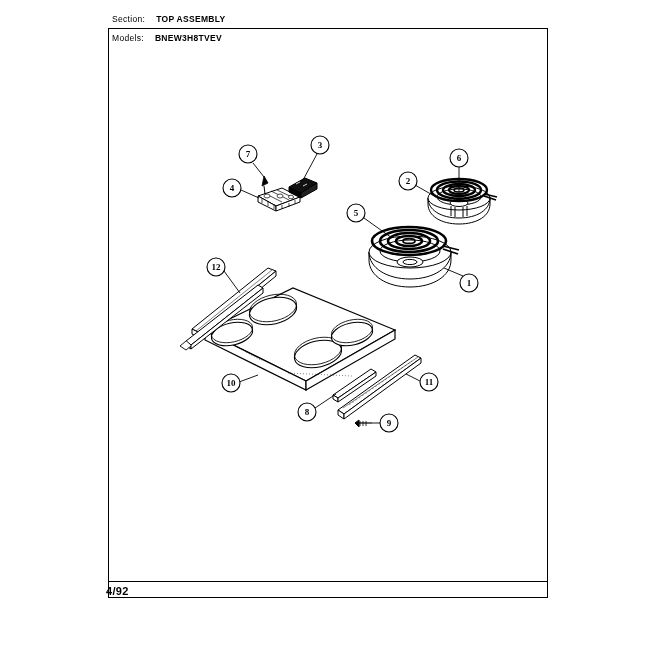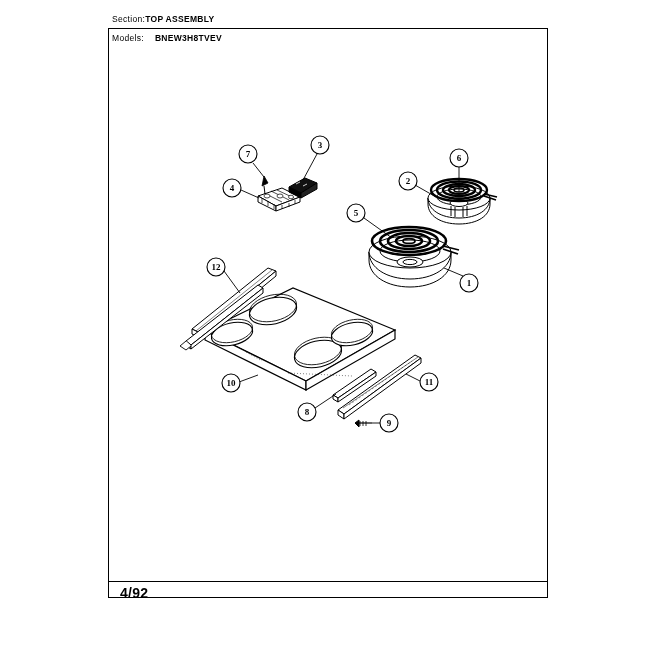--- a/index.html
+++ b/index.html
@@ -31,27 +31,27 @@
   .hdr .lbl { font-weight: normal; }
   .hdr .val { font-weight: bold; }
   #sec-line {
     left: 112px;
     top: 14px;
   }
   #mod-line {
     left: 112px;
     top: 33px;
   }
-  #sec-line .val { }
+  #sec-line .val { margin-left: 11px; }
   #mod-line .val { margin-left: 11px; }
   #footer-code {
     position: absolute;
-    left: 120px;
+    left: 106px;
     top: 585px;
-    font-size: 14px;
+    font-size: 11px;
     font-weight: bold;
     letter-spacing: 0.3px;
   }
   #frame {
     position: absolute;
     left: 108px;
     top: 28px;
     width: 440px;
     height: 570px;
     border: 1px solid #000;

